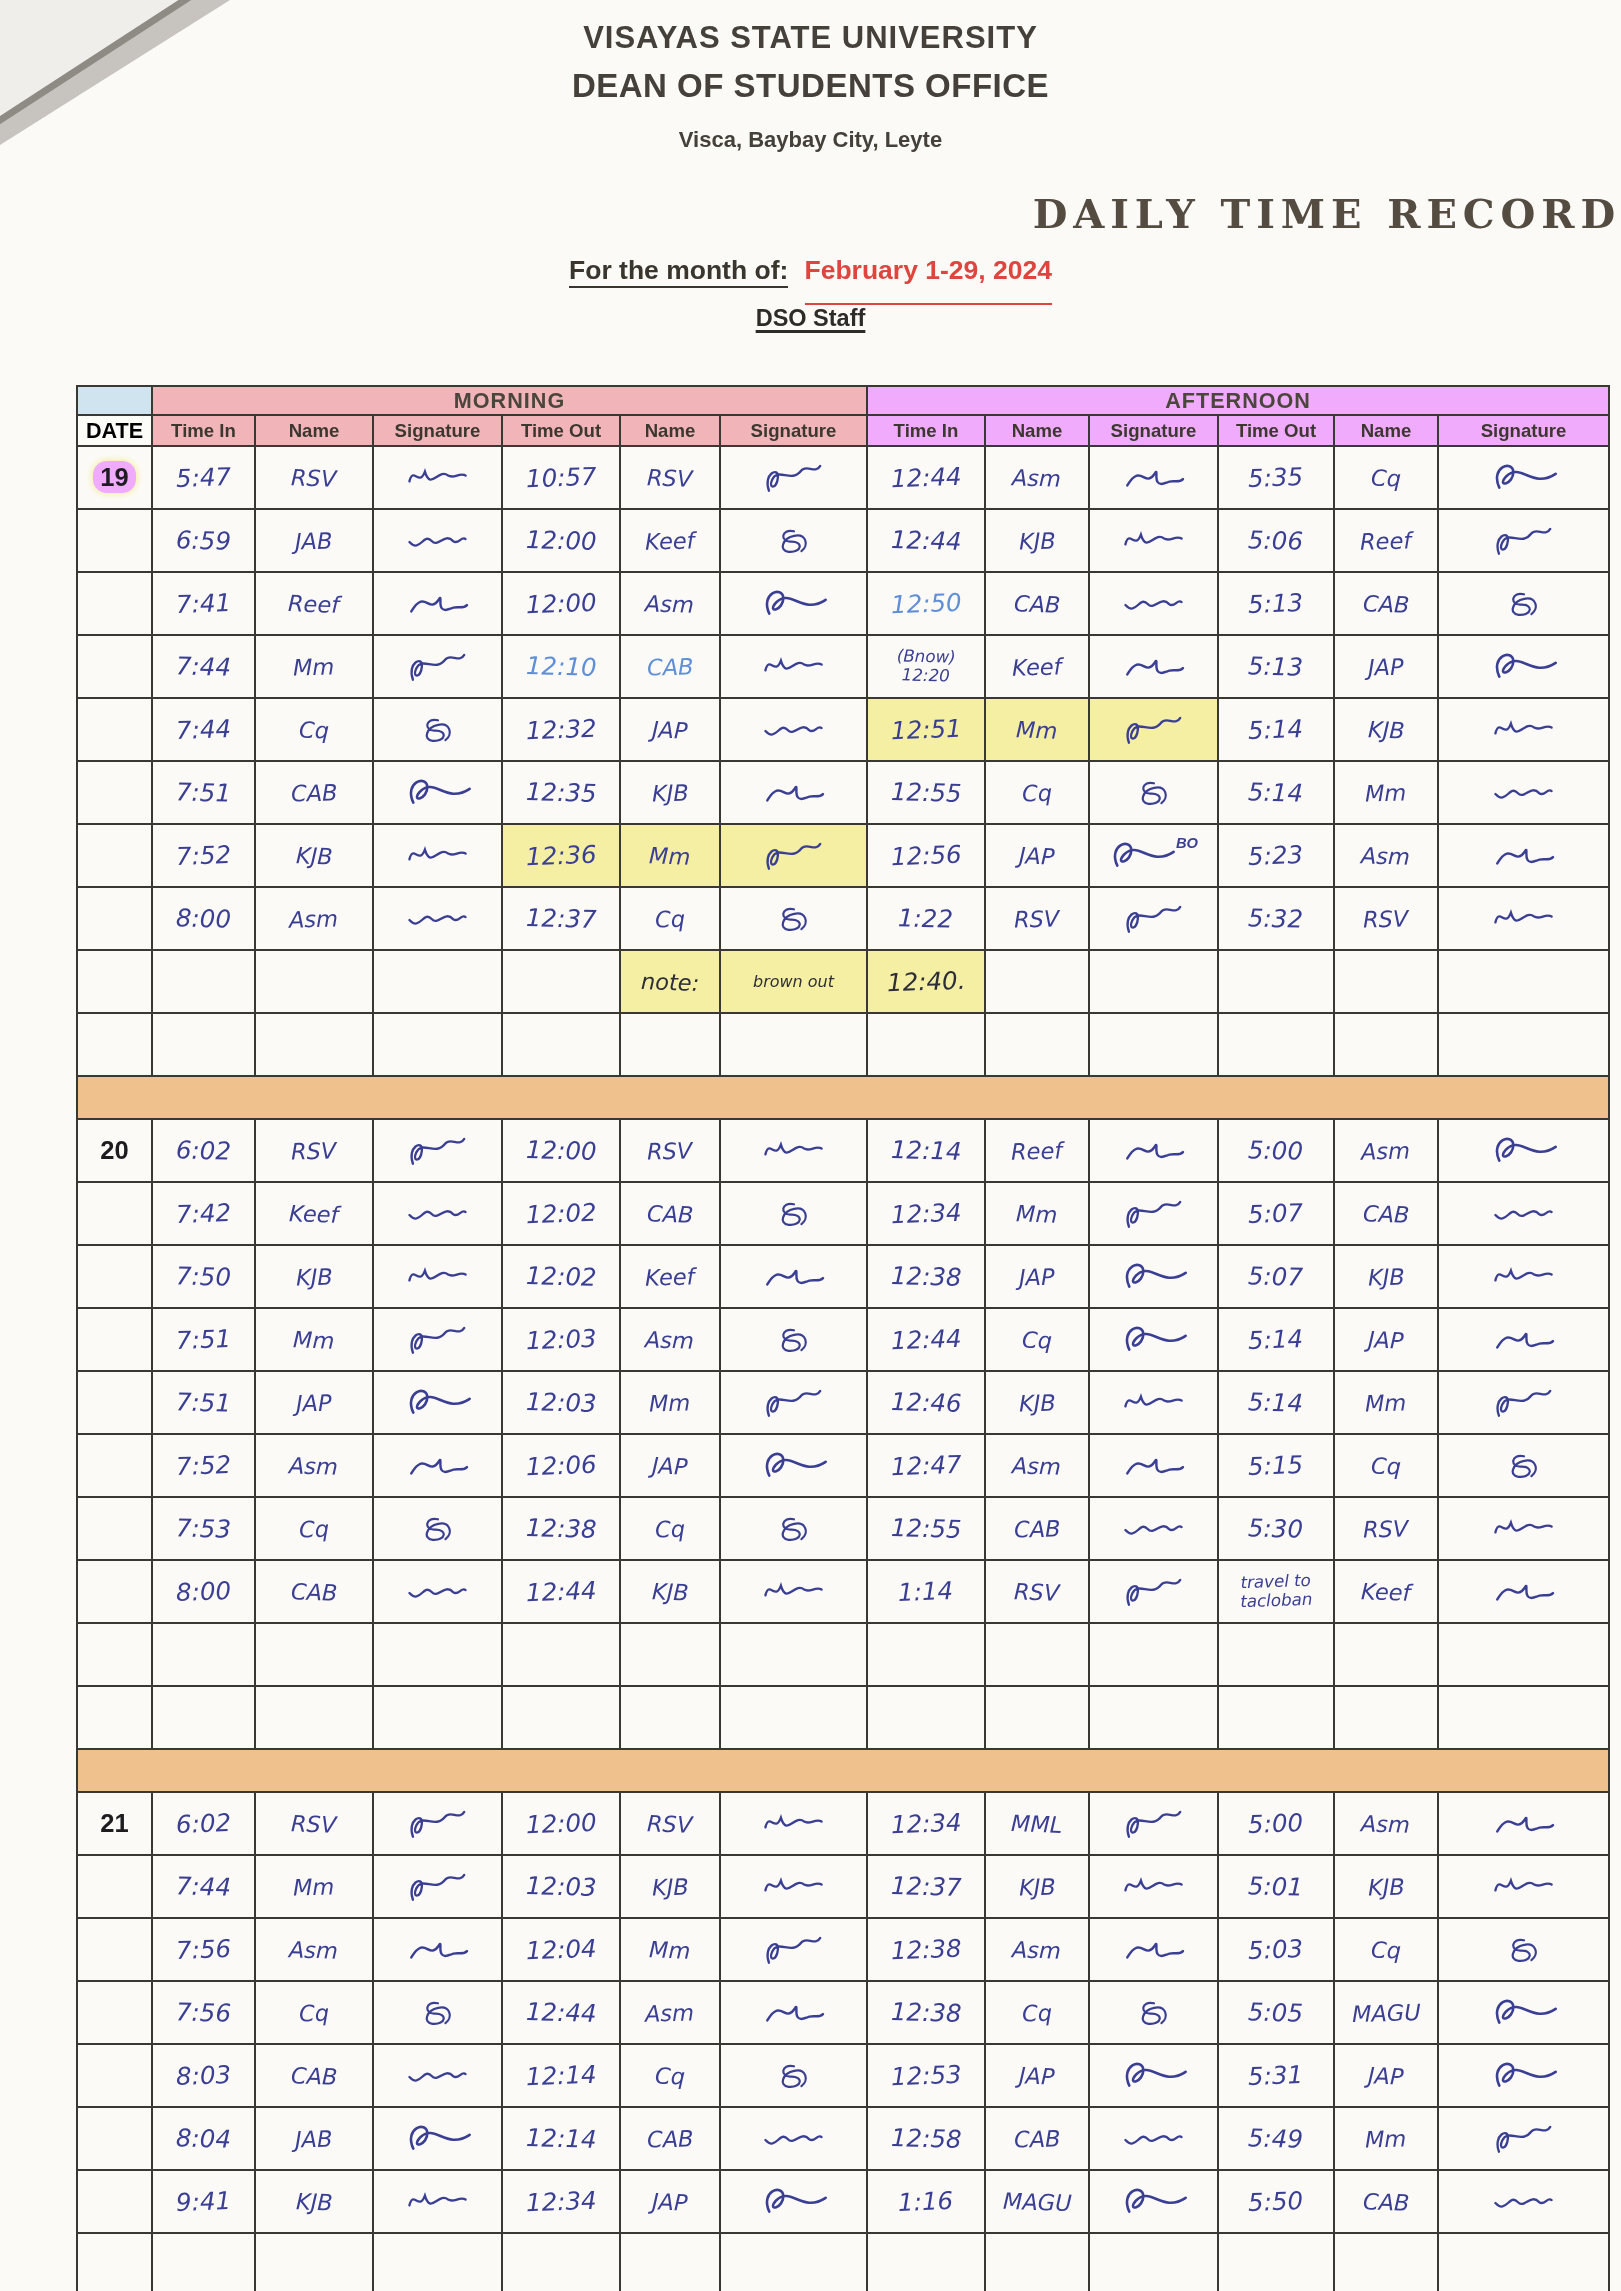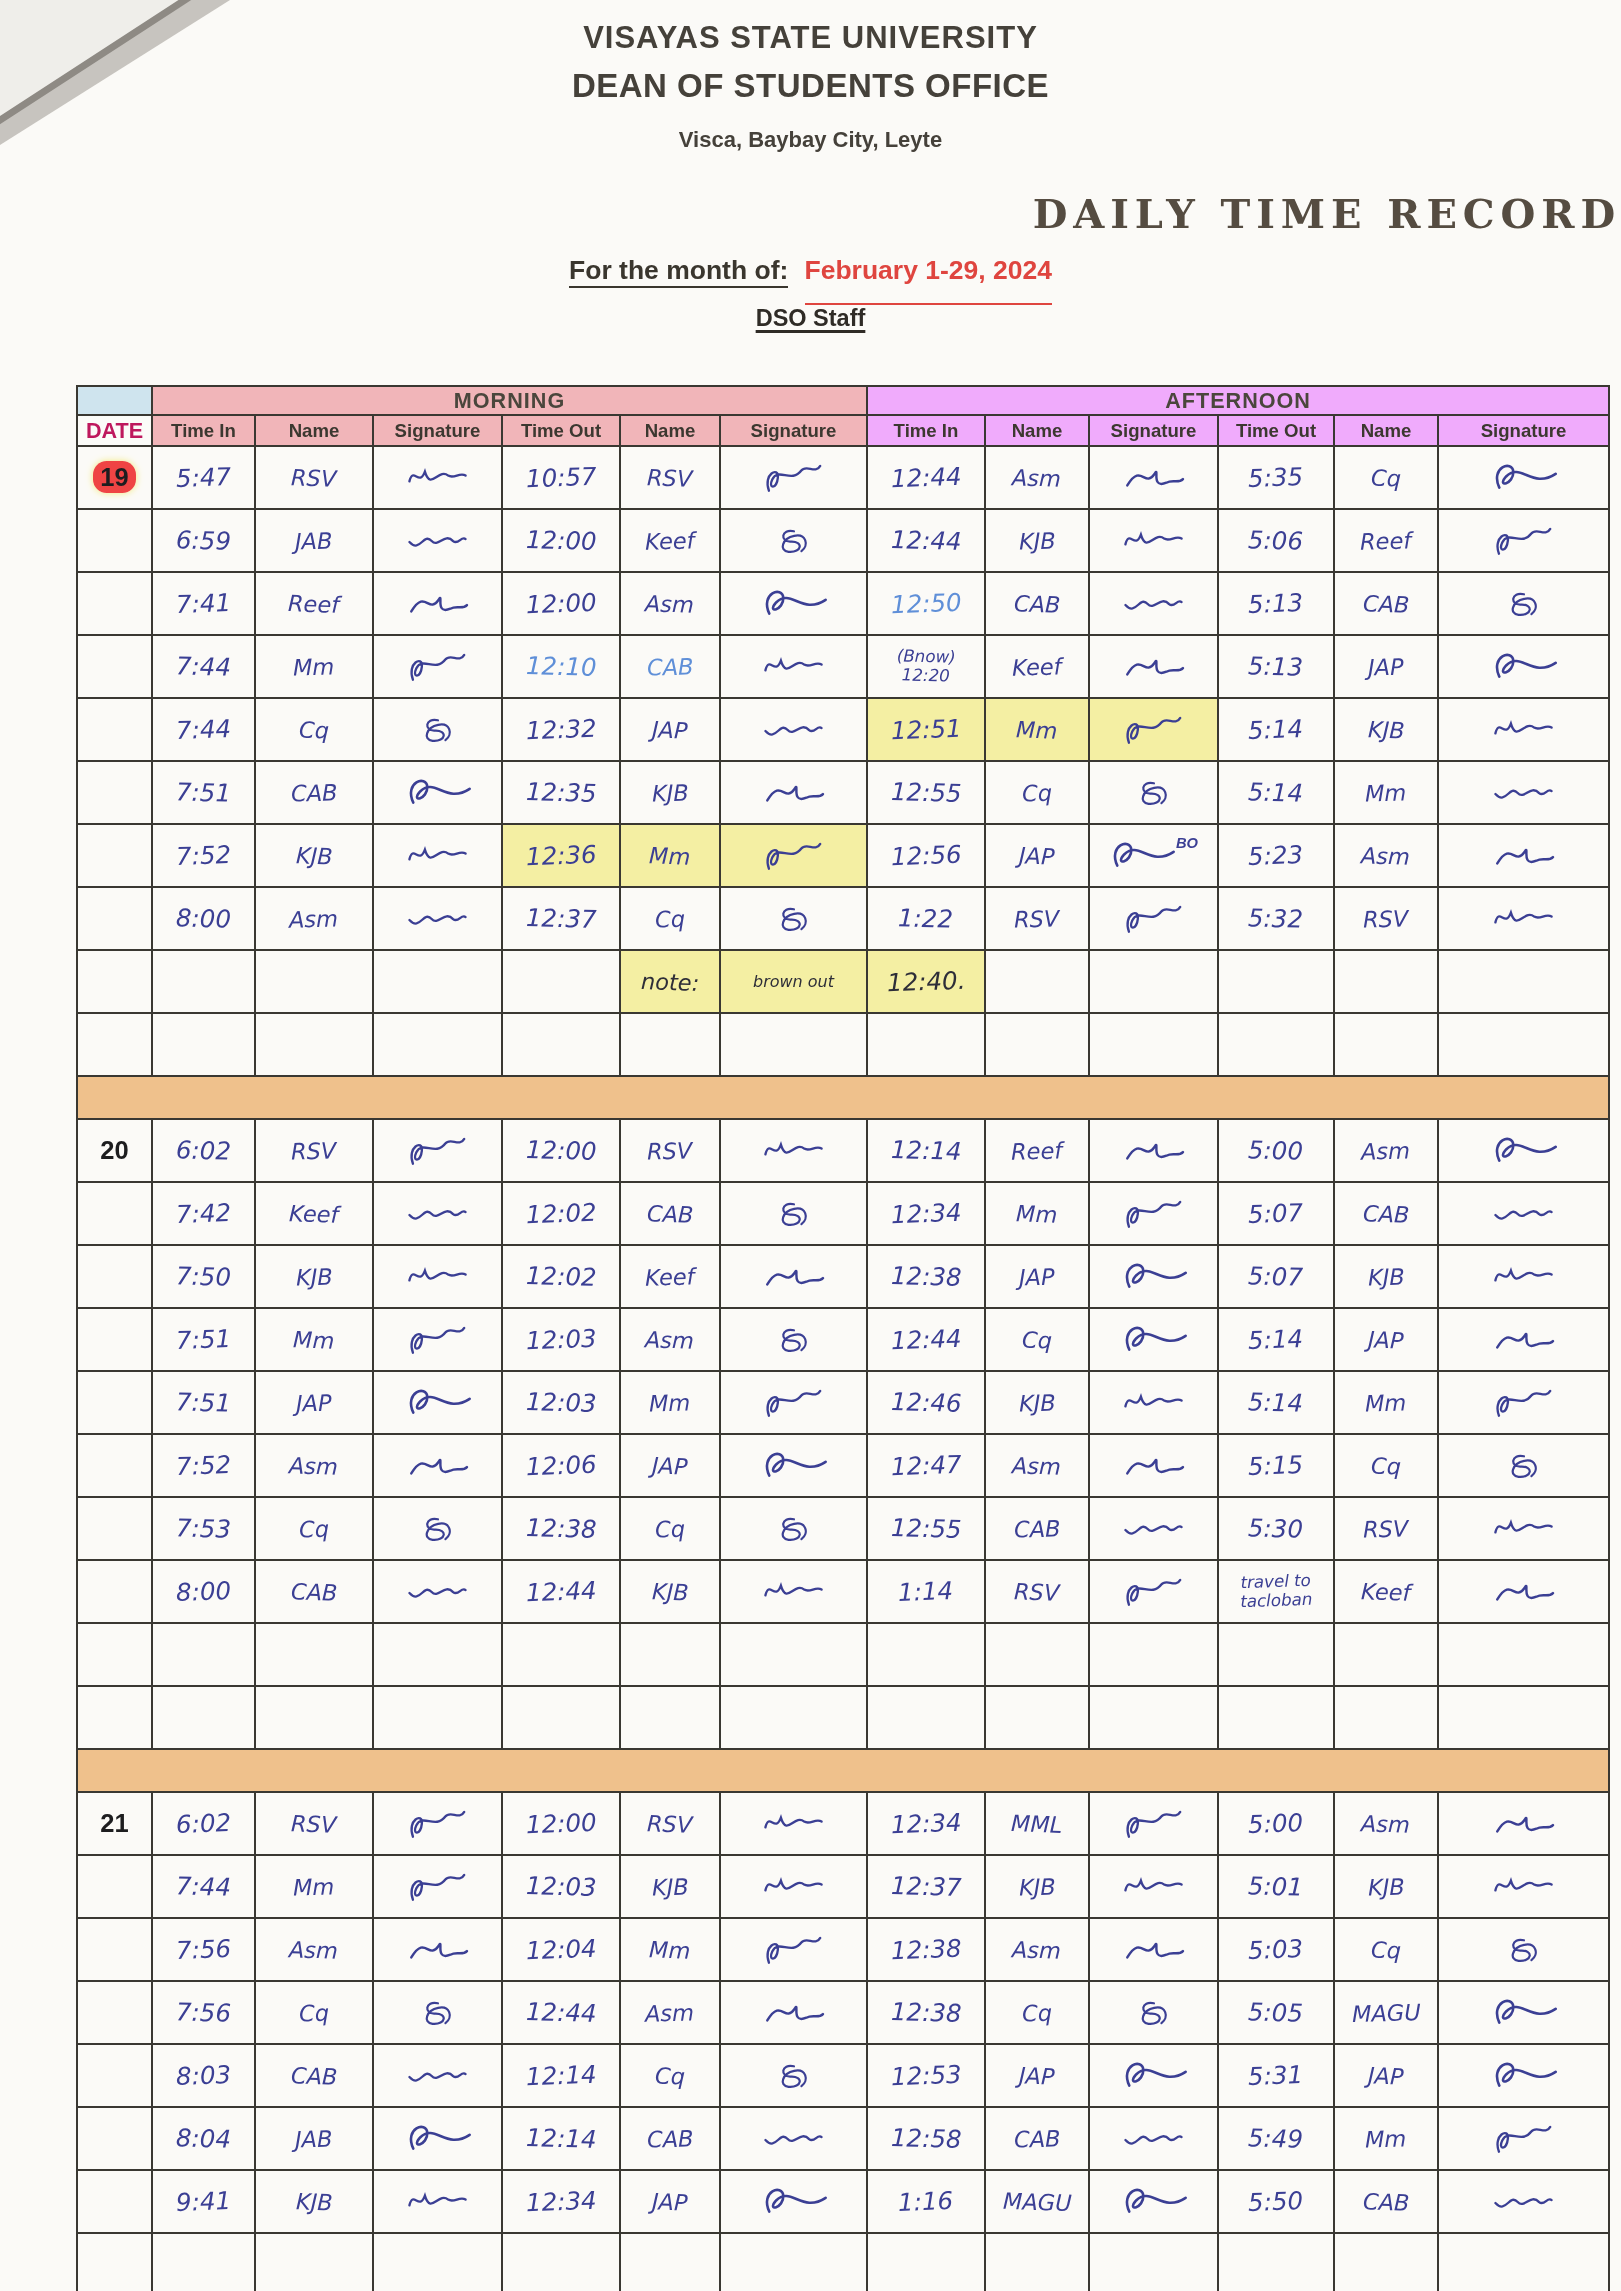--- a/index.html
+++ b/index.html
@@ -29,35 +29,35 @@
       border-collapse:collapse;table-layout:fixed;}
   .dtr th,.dtr td{border:2px solid #3a3832;padding:0 2px;text-align:center;
       vertical-align:middle;overflow:hidden;}
   tr.band{height:29px;}
   tr.subs{height:31px;}
   .band-m,.sub.m{background:#f1b5b9;}
   .band-a,.sub.a{background:#f0abfc;}
   .date-top{background:#cfe4ee;}
   .band-m,.band-a{font-size:21.6px;font-weight:bold;color:#4a463c;letter-spacing:1px;}
   .sub{font-size:18.6px;font-weight:bold;color:#3c3830;}
-  .date-label{background:#fbfbf8;color:#be185d;font-size:21.6px;font-weight:bold;}
+  .date-label{background:#fbfbf8;color:#000000;font-size:21.6px;font-weight:bold;}
   tr.data-row{height:63px;}
   tr.sep{height:43px;}
   tr.sep td{background:#efc18c;}
   .hl{background:#f4efa3;}
   
   .ink{color:#3b3f94;font-style:italic;font-family:"DejaVu Sans",sans-serif;display:inline-block;}
   .c-time .ink{font-size:24.5px;}
   .c-name .ink{font-size:22.5px;}
   .ink-lt{color:#5f8fd8;}
   .ink-dark{color:#2e2e38;}
   .small{font-size:16.7px !important;line-height:1.15;white-space:normal;}
   .datenum{font-style:normal;font-weight:bold;color:#1d1d1f;font-size:25.5px;
       font-family:"Liberation Sans",sans-serif;}
-  .pill{background:#ef4444;border-radius:13.7px;padding:2px 7px;box-shadow:0 0 7.8px #f2ea7a;}
+  .pill{background:#f0abfc;border-radius:13.7px;padding:2px 7px;box-shadow:0 0 7.8px #f2ea7a;}
   .data-row:nth-child(odd) .c-time .ink{transform:rotate(-2deg);}
   .data-row:nth-child(even) .c-time .ink{transform:rotate(1.5deg);}
   .data-row:nth-child(odd) .c-name .ink{transform:rotate(2deg);}
   .data-row:nth-child(even) .c-name .ink{transform:rotate(-1.5deg);}
   
   .c-sig{color:#3b3f94;}
   .sigmark{display:inline-block;vertical-align:middle;}
   .sig-v2 .sigmark{transform:rotate(-8deg);}
   .sig-v3 .sigmark{transform:rotate(5deg) scale(1.05);}
   .sig-v4 .sigmark{transform:rotate(7deg) scale(1.12);}

